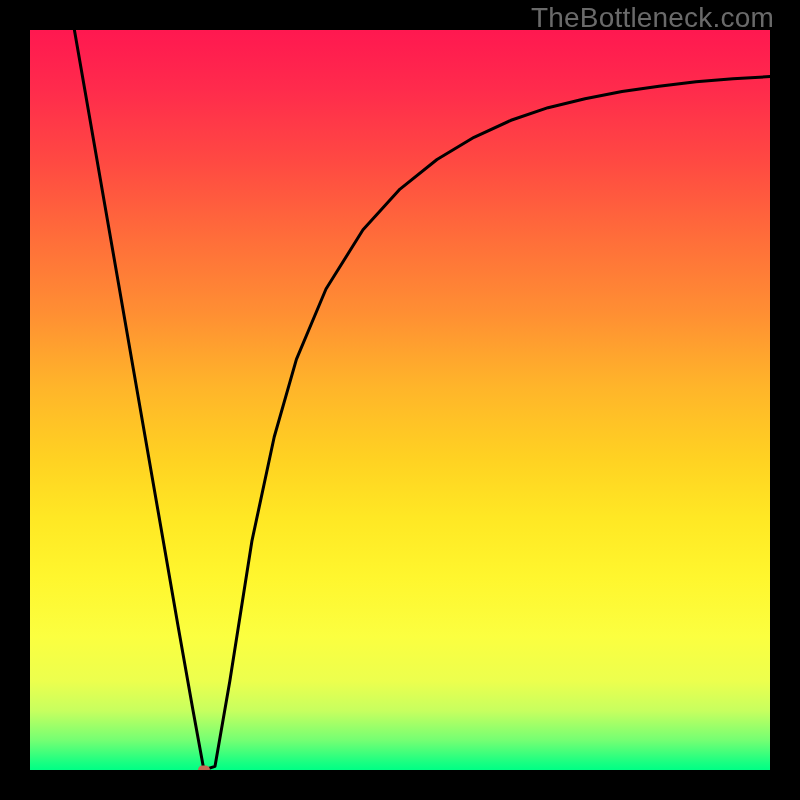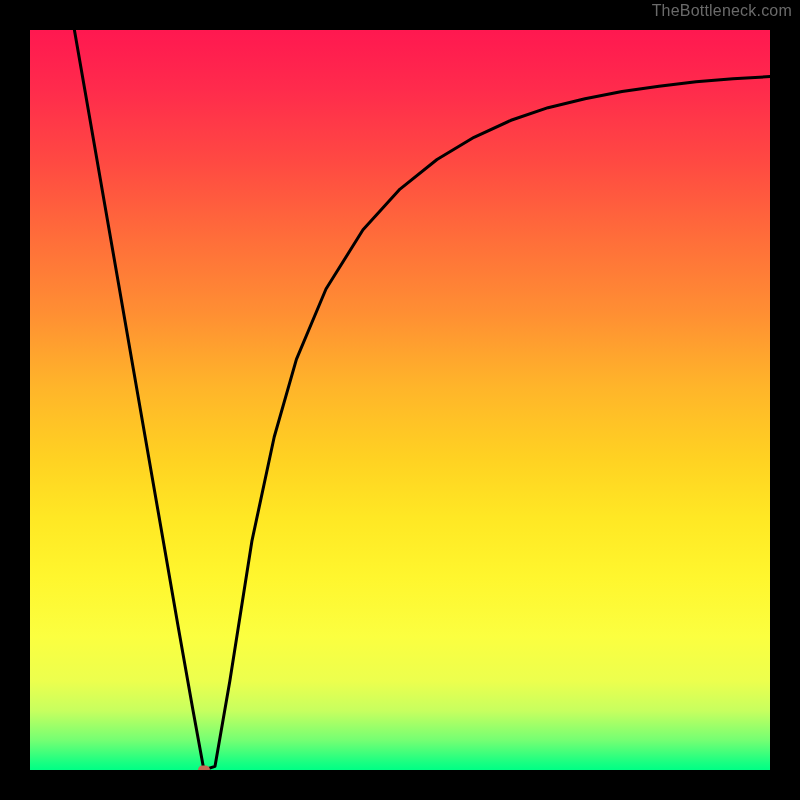--- a/index.html
+++ b/index.html
@@ -13,23 +13,23 @@
   }
   .frame {
     position: relative;
     width: 800px;
     height: 800px;
     background: #000;
   }
   .watermark {
     position: absolute;
     top: 2px;
-    right: 8px;
+    right: 26px;
     color: #6a6a6a;
-    font-size: 16px;
+    font-size: 28px;
     font-weight: 400;
     z-index: 10;
     letter-spacing: 0.2px;
   }
   .plot {
     position: absolute;
     left: 30px;
     top: 30px;
     width: 740px;
     height: 740px;

